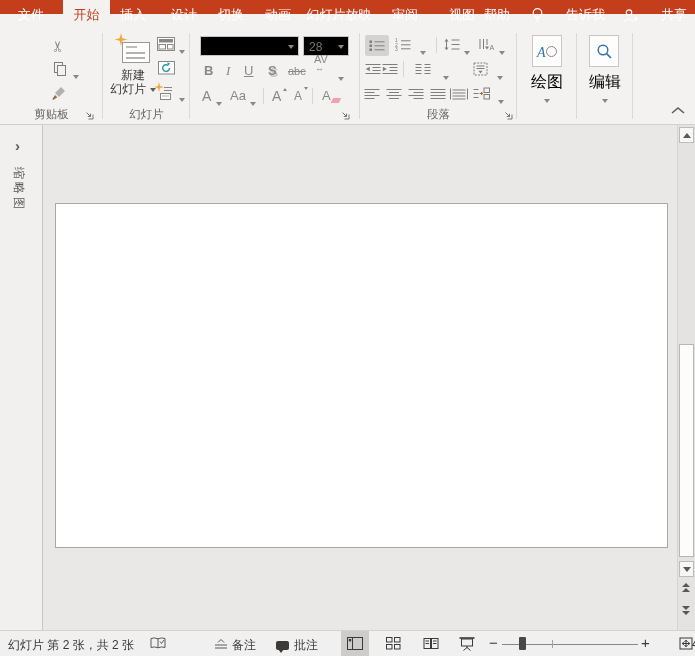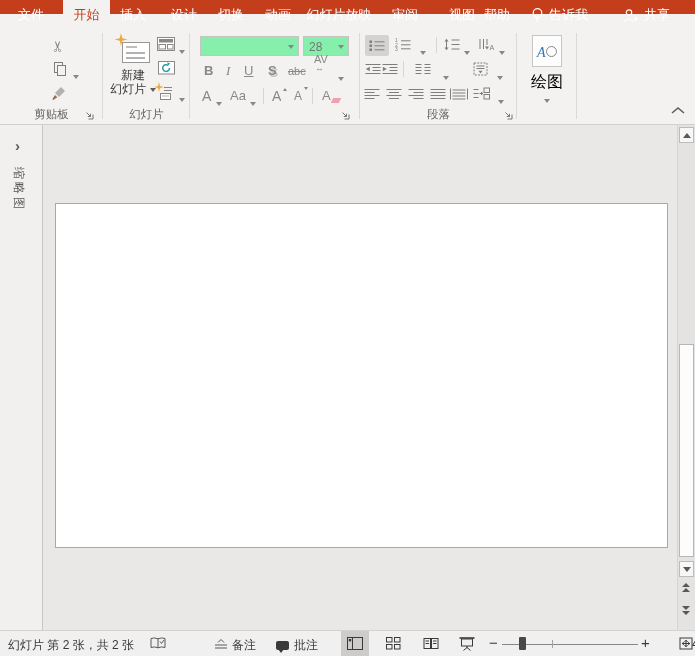--- a/index.html
+++ b/index.html
@@ -5,21 +5,21 @@
   * { margin:0; padding:0; box-sizing:border-box; }
   html,body { width:695px; height:656px; overflow:hidden; }
   body { font-family:"Liberation Sans","DejaVu Sans",sans-serif; background:#E9E8E7; }
   #app { position:relative; width:695px; height:656px; background:#F3F2F1; }
 
   
   .tabbar { position:absolute; left:0; top:0; width:695px; height:14px; background:#C43E1C; }
   .tab { position:absolute; top:0; height:30px; line-height:30px; color:#FFFFFF; font-size:13px;
          text-align:center; cursor:default; }
   .tab.active { background:#F3F2F1; color:#C43E1C; }
-  .tab-iconed { position:absolute; top:0; height:30px; line-height:30px; color:#fff; font-size:13px; display:flex; align-items:center; gap:5px; }
+  .tab-iconed { position:absolute; top:0; height:30px; line-height:30px; color:#fff; font-size:13px; display:flex; align-items:center; gap:22px; }
 
   
   .ribbon { position:absolute; left:0; top:30px; width:695px; height:95px; background:#F3F2F1;
             border-bottom:1px solid #D2D0CE; }
   .rgroup { position:absolute; top:0; height:94px; }
   .gsep { position:absolute; top:3px; height:86px; width:1px; background:#DCDAD8; }
   .glabel { position:absolute; bottom:2px; left:0; right:0; text-align:center; font-size:11.5px; color:#666461; }
   .launcher { position:absolute; bottom:3px; width:11px; height:11px; }
   .bigbtn { position:absolute; text-align:center; }
   .bigbtn .blabel { font-size:12px; color:#3B3A39; line-height:14px; }
@@ -35,21 +35,21 @@
 
   
   .ns-ic { position:relative; width:33px; height:27px; margin:0 auto; }
   .ns-slide { position:absolute; right:0; bottom:0; width:28px; height:21px; background:#fff; border:1px solid #9A9896; }
   .ns-line1 { position:absolute; left:3px; top:3px; width:11px; height:2px; background:#C0BEBC; }
   .ns-line2 { position:absolute; left:3px; top:9px; width:19px; height:2px; background:#B4B2B0; }
   .ns-line3 { position:absolute; left:3px; top:14px; width:19px; height:2px; background:#B4B2B0; }
   .sparkle { position:absolute; background:#F0A83C; clip-path:polygon(50% 0%,60% 40%,100% 50%,60% 60%,50% 100%,40% 60%,0% 50%,40% 40%); }
 
   
-  .combo { position:absolute; height:20px; background:#86efac; border:1px solid #C6C4C2; font-size:12px; color:#767674; }
+  .combo { position:absolute; height:20px; background:#000000; border:1px solid #C6C4C2; font-size:12px; color:#767674; }
   .combo .cval { position:absolute; left:5px; top:3px; }
   .combo .dar { position:absolute; right:4px; top:8px; }
 
   .fbtn { position:absolute; font-size:13px; color:#8A8886; height:18px; line-height:18px; }
   .vsep2 { position:absolute; width:1px; height:16px; background:#D8D6D4; }
 
   
   svg { display:block; }
   .ic line, .ic path.s, .ic rect.s { stroke:#807E7C; stroke-width:1; fill:none; }
 
@@ -449,20 +449,35 @@
               <circle cx="15.5" cy="9.5" r="5" fill="none" stroke="#8A8886"></circle>
             </svg>
           </span>
         </div>
         <div class="blabel" style="position:absolute;left:0;right:0;top:42px;text-align:center;">绘图</div>
         <div style="position:absolute;left:0;right:0;top:61px;text-align:center;"><span class="dar dim"></span></div>
       </div>
       <div class="gsep" style="left:59px;"></div>
     </div>
 
+    <div class="rgroup" style="left:577px;width:56px;">
+      <div style="position:absolute;left:0;top:0;width:56px;height:94px;">
+        <div class="colbtn-box" style="left:12px;top:5px;">
+          <span>
+            <svg width="17" height="17" viewBox="0 0 17 17">
+              <circle cx="7" cy="7" r="4.8" fill="none" stroke="#2E74B5" stroke-width="1.4"></circle>
+              <line x1="10.6" y1="10.6" x2="15" y2="15" stroke="#2E74B5" stroke-width="1.6"></line>
+            </svg>
+          </span>
+        </div>
+        <div class="blabel" style="position:absolute;left:0;right:0;top:42px;text-align:center;">编辑</div>
+        <div style="position:absolute;left:0;right:0;top:61px;text-align:center;"><span class="dar dim"></span></div>
+      </div>
+      <div class="gsep" style="left:55px;"></div>
+    </div>
 
     <div style="position:absolute;left:670px;top:76px;">
       <span>
         <svg width="16" height="9" viewBox="0 0 16 9">
           <path d="M2 7 L8 2 L14 7" fill="none" stroke="#605E5C" stroke-width="1.6"></path>
         </svg>
       </span>
     </div>
   </div>
 

